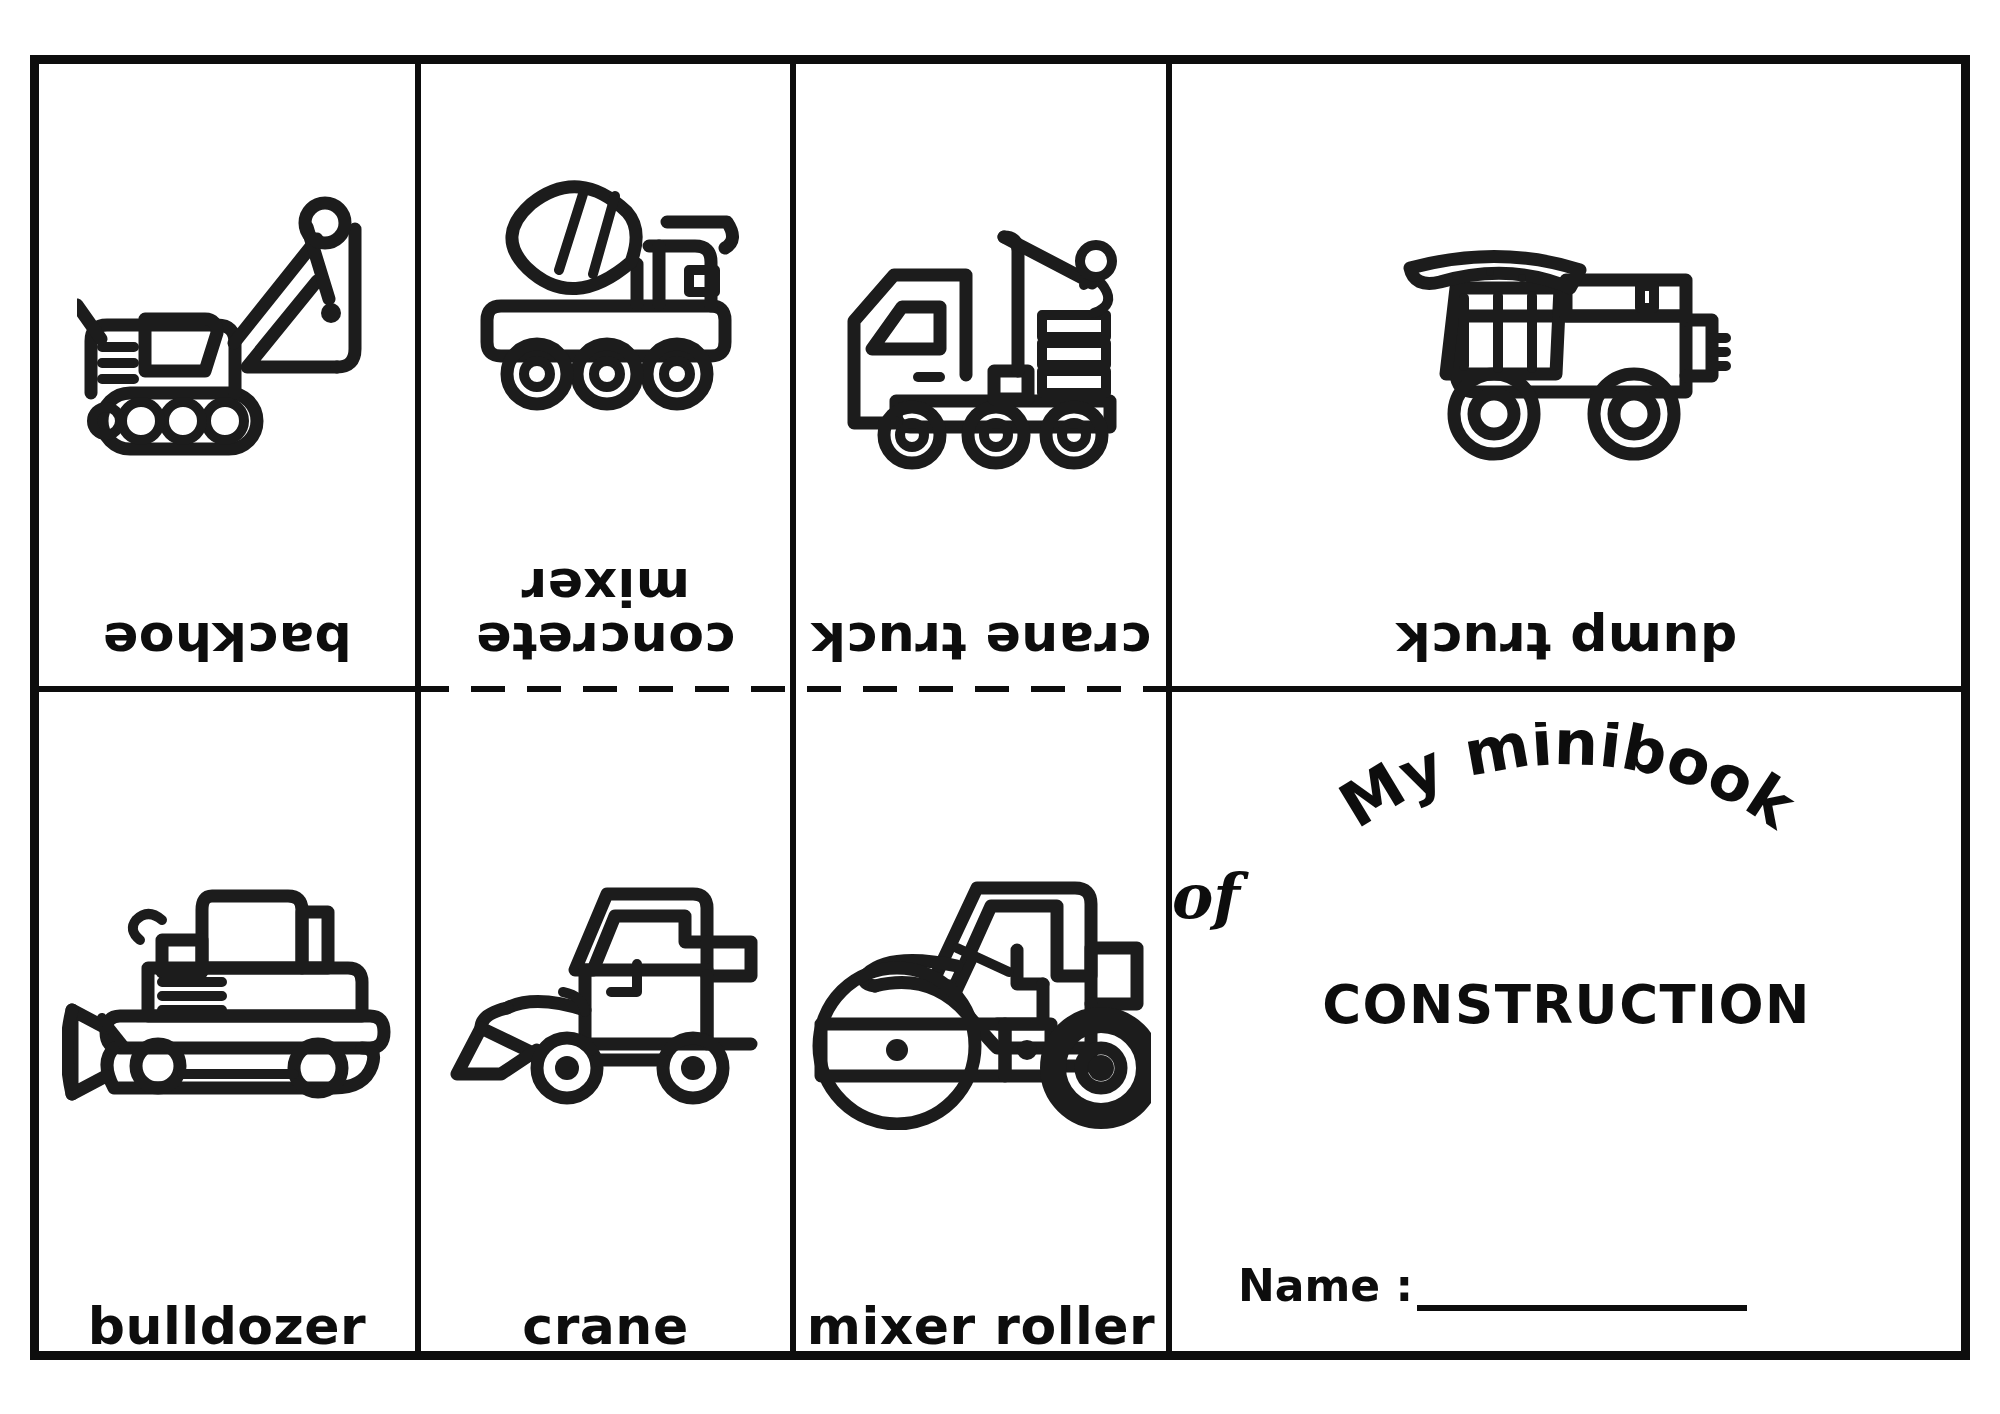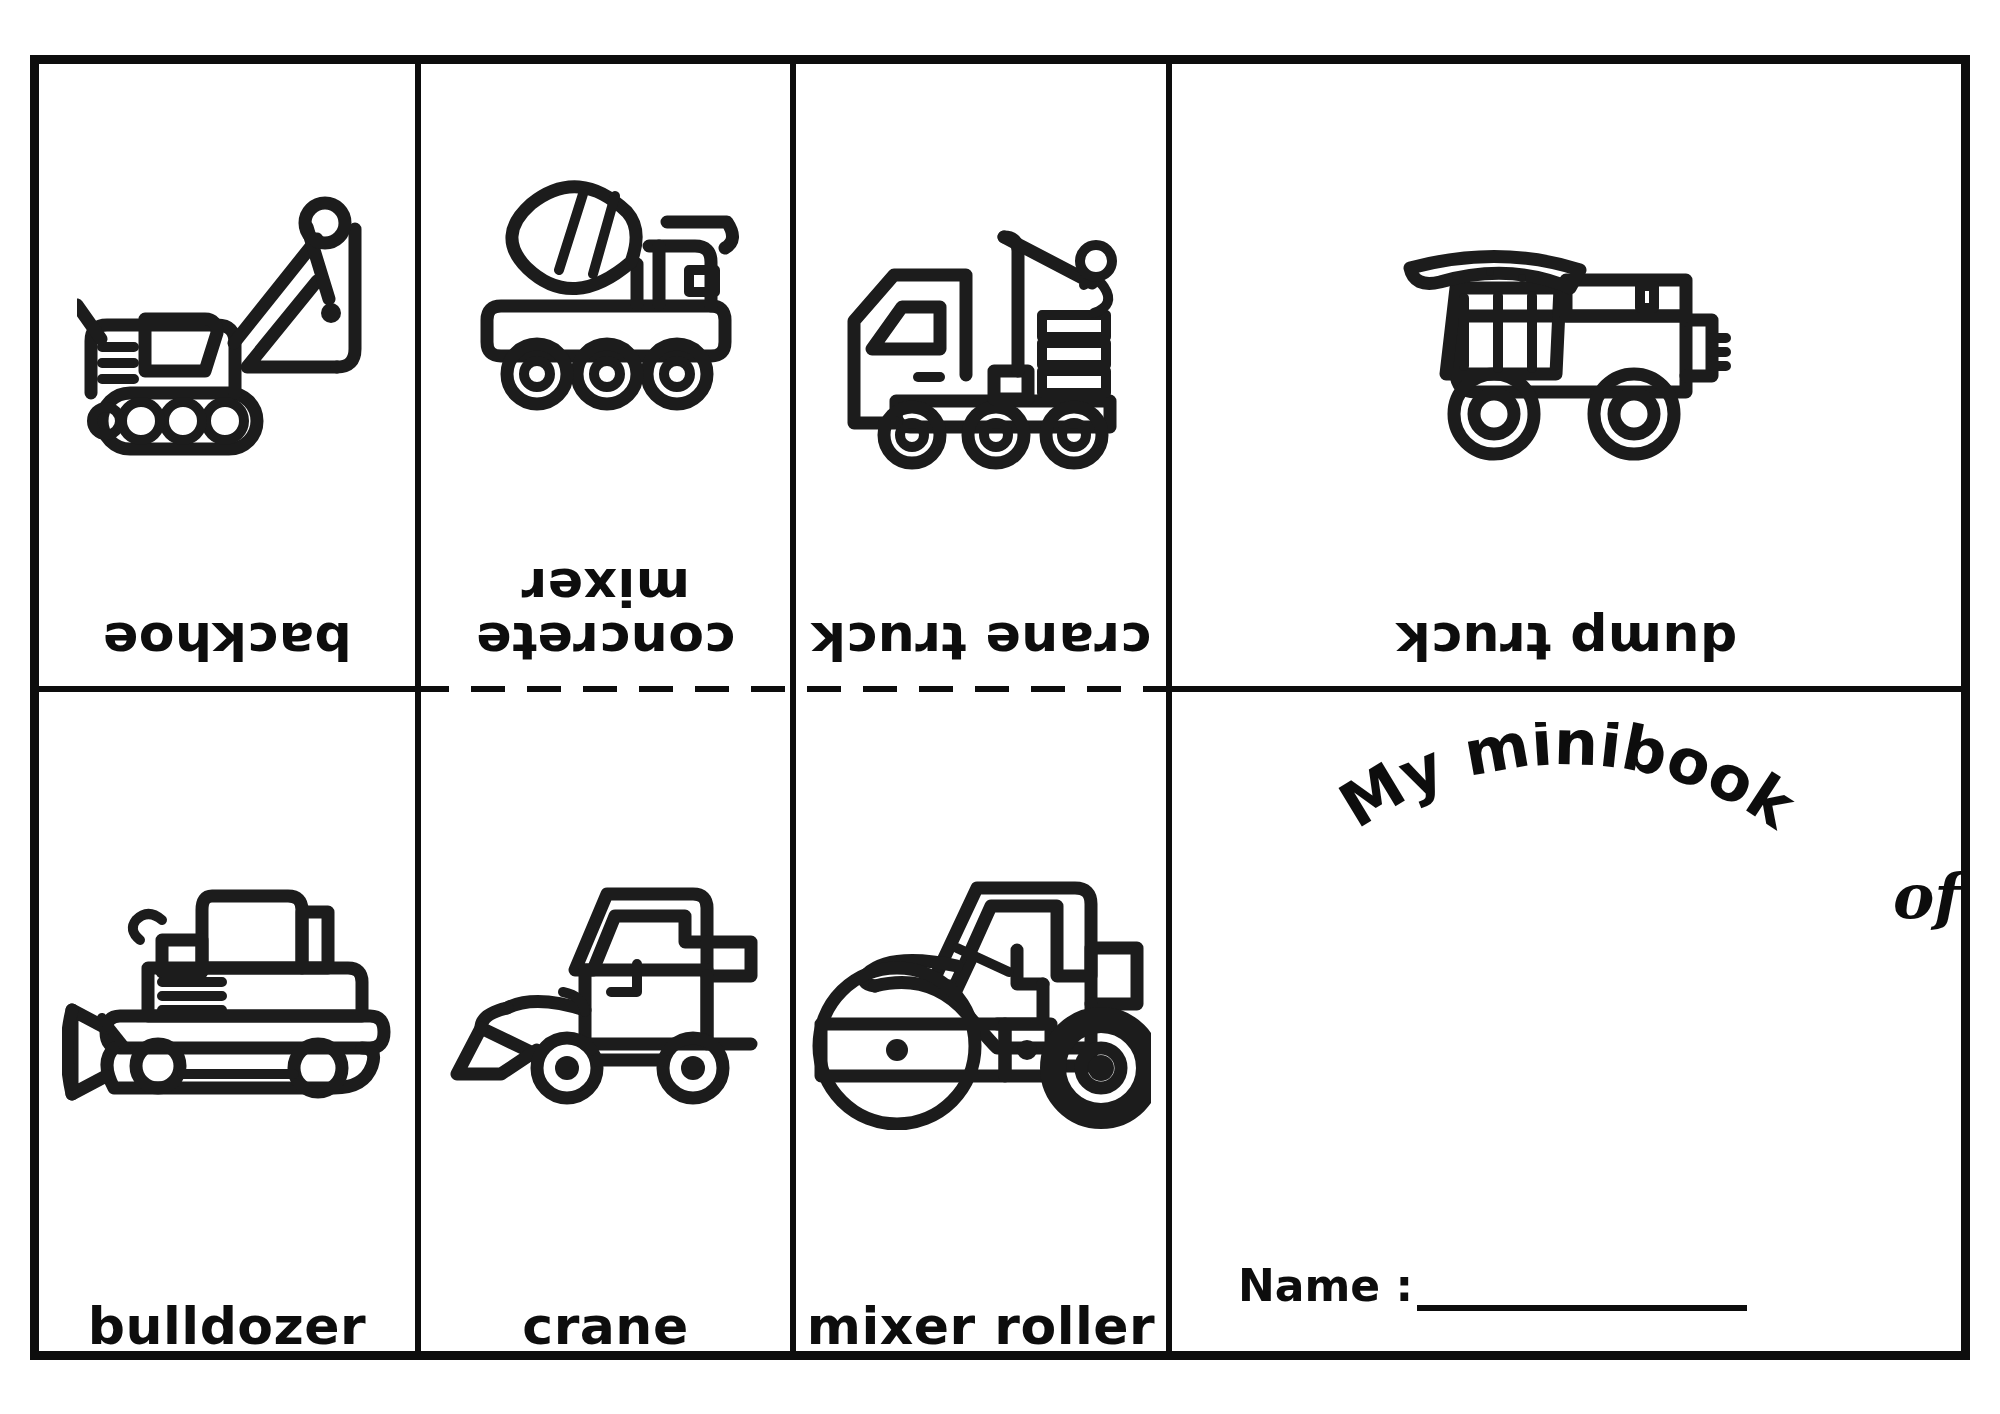--- a/index.html
+++ b/index.html
@@ -59,21 +59,21 @@
   svg{display:block;}
   .ln{fill:none;stroke:#1c1c1c;stroke-width:13;stroke-linecap:round;stroke-linejoin:round;}
   .ln2{fill:none;stroke:#1c1c1c;stroke-width:10;stroke-linecap:round;stroke-linejoin:round;}
   .fl{fill:#1c1c1c;}
 
   
   .cover{position:relative;width:100%;height:100%;}
   .arch{position:absolute;left:0;right:0;top:30px;height:170px;}
   .arch svg{margin:0 auto;}
   .arch text{font-family:"DejaVu Sans",sans-serif;font-weight:bold;font-size:62px;fill:#0d0d0d;}
-  .of{position:absolute;left:0;right:0;top:168px;text-align:right;
+  .of{position:absolute;left:0;right:0;top:168px;text-align:left;
       font-family:"DejaVu Serif",serif;font-style:italic;font-weight:bold;
       font-size:62px;color:#0d0d0d;}
   .title{position:absolute;left:0;right:0;top:282px;text-align:center;
       font-family:"DejaVu Sans",sans-serif;font-weight:bold;color:#0d0d0d;
       font-size:53px;line-height:1.18;letter-spacing:1.5px;}
   .namerow{position:absolute;left:66px;bottom:42px;display:flex;align-items:flex-end;gap:4px;}
   .namelbl{font-family:"DejaVu Sans",sans-serif;font-weight:bold;font-size:44px;color:#0d0d0d;}
   .nameline{width:330px;border-bottom:6px solid #0d0d0d;height:14px;}
 </style>
 </head>
@@ -272,20 +272,21 @@
             <defs>
               <path id="archPath" d="M80,175 A300,235 0 0 1 620,175"></path>
             </defs>
             <text text-anchor="middle">
               <textPath href="#archPath" startOffset="50%">My minibook</textPath>
             </text>
           </svg>
         </div>
         <div class="of">of</div>
         <div class="title">
+          <div>CONSTRUCTION</div>
         </div>
         <div class="namerow">
           <span class="namelbl">Name :</span>
           <span class="nameline"></span>
         </div>
       </div>
     </div>
 
   </div>
 </div>

